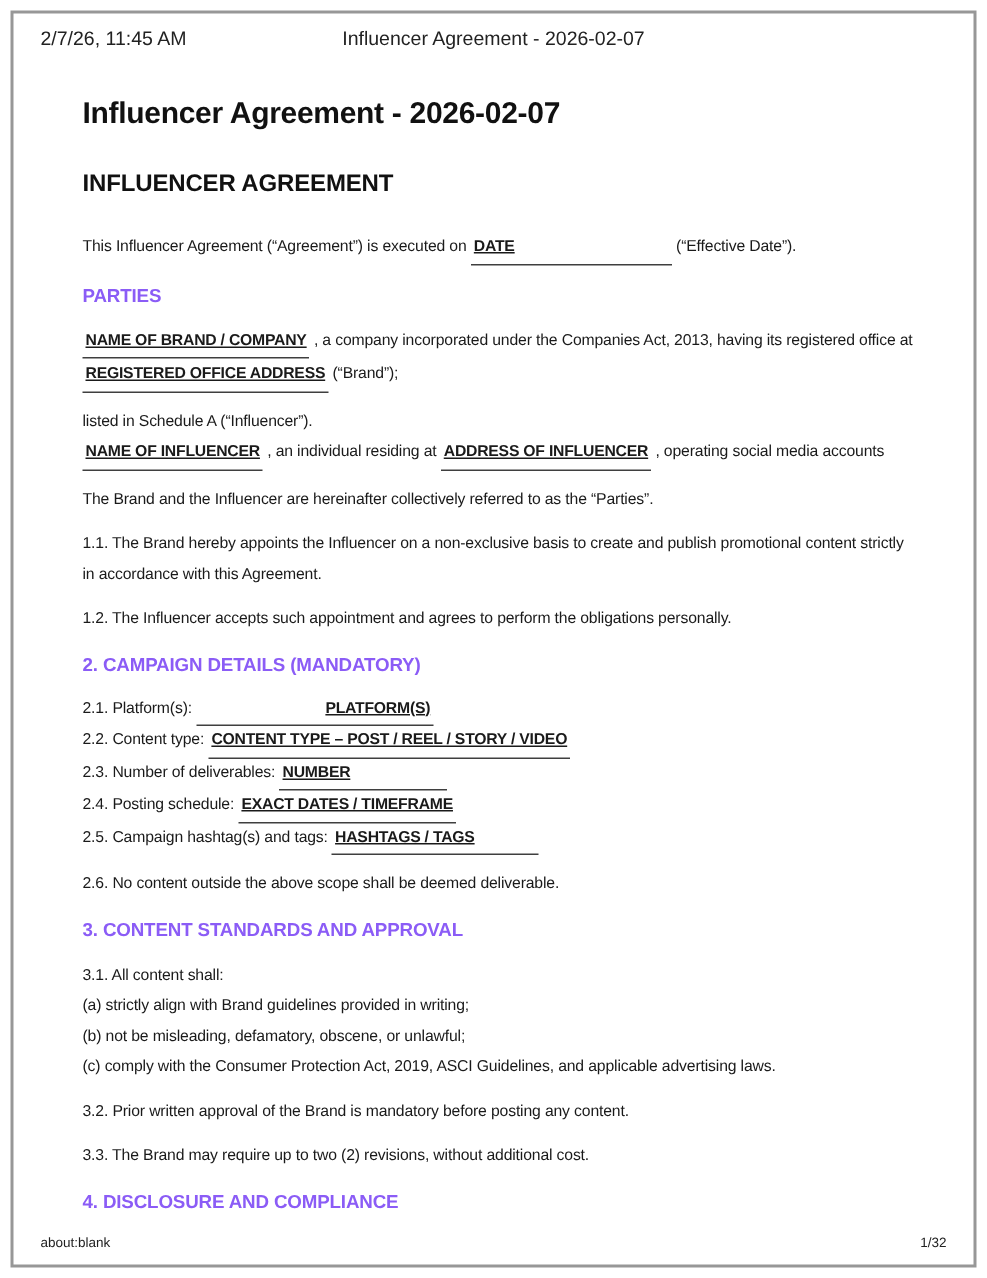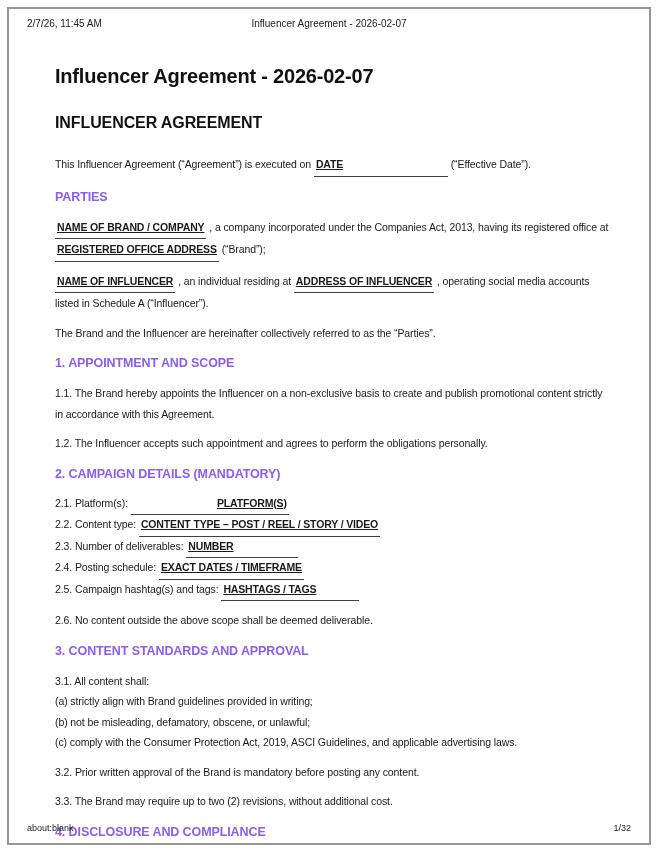--- a/index.html
+++ b/index.html
@@ -14,21 +14,21 @@
     left: 7px; top: 7px;
     width: 644px; height: 838px;
     border: 2px solid #979797;
     background: #ffffff;
     overflow: hidden;
   }
   .print-header {
     position: relative;
     margin: 9px 18px 0 18px;
     height: 13px;
-    font-size: 10px;
+    font-size: 13px;
     color: #222222;
   }
   .ph-left { position: absolute; left: 0; top: 0; }
   .ph-center { position: absolute; left: 0; right: 0; top: 0; text-align: center; }
   .content {
     margin: 0 26px 0 46px;
     color: #1a1a1a;
     font-size: 10.5px;
     letter-spacing: -0.1px;
   }
@@ -117,32 +117,31 @@
         <span class="blank bl-brand">NAME OF BRAND / COMPANY</span>
         <span>, a company incorporated under the Companies Act, 2013, having its registered office at</span>
       </div>
       <div class="line">
         <span class="blank bl-regaddr">REGISTERED OFFICE ADDRESS</span>
         <span>(“Brand”);</span>
       </div>
     </div>
 
     <div class="para">
+      <div class="line">listed in Schedule A (“Influencer”).</div>
       <div class="line">
         <span class="blank bl-infname">NAME OF INFLUENCER</span>
         <span>, an individual residing at</span>
         <span class="blank bl-infaddr">ADDRESS OF INFLUENCER</span>
         <span>, operating social media accounts</span>
       </div>
-      <div class="line">listed in Schedule A (“Influencer”).</div>
     </div>
 
     <div class="para line">The Brand and the Influencer are hereinafter collectively referred to as the “Parties”.</div>
 
-    <h3 class="sec-heading">1. APPOINTMENT AND SCOPE</h3>
 
     <div class="para">
       <div class="line">1.1. The Brand hereby appoints the Influencer on a non-exclusive basis to create and publish promotional content strictly</div>
       <div class="line">in accordance with this Agreement.</div>
     </div>
 
     <div class="para line">1.2. The Influencer accepts such appointment and agrees to perform the obligations personally.</div>
 
     <h3 class="sec-heading">2. CAMPAIGN DETAILS (MANDATORY)</h3>
 

